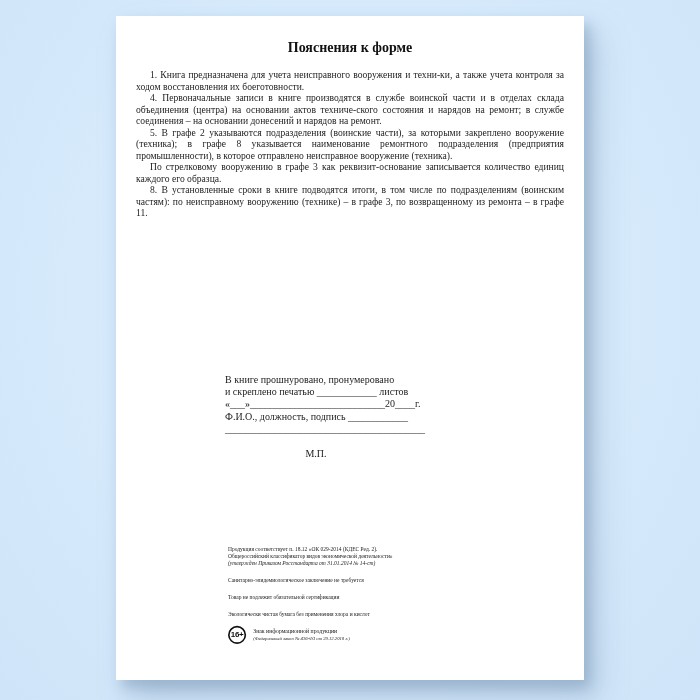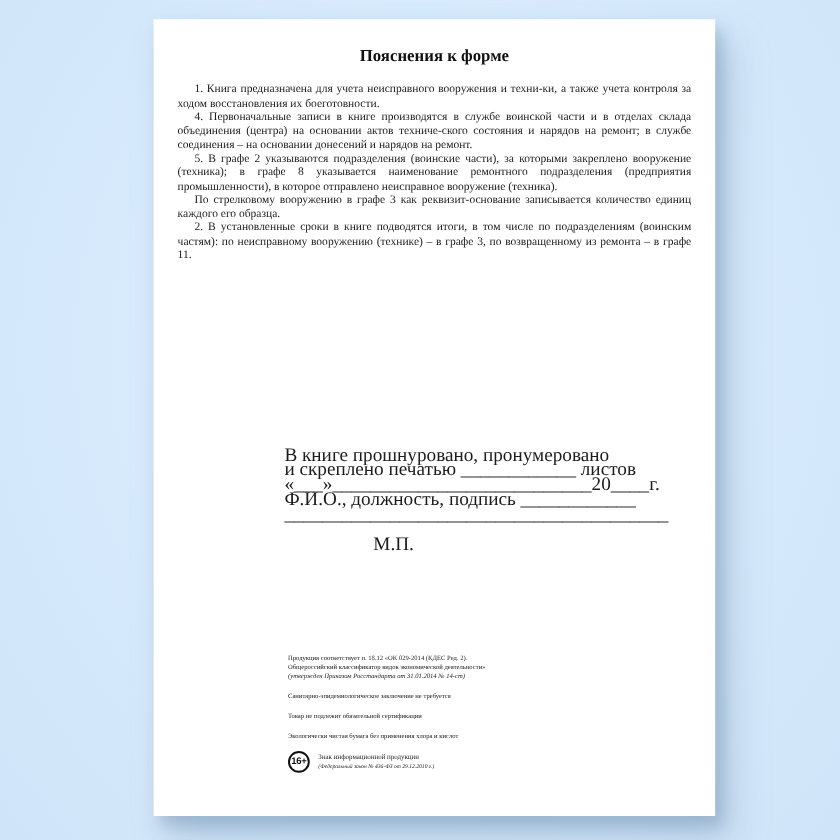--- a/index.html
+++ b/index.html
@@ -3,41 +3,41 @@
 <meta charset="utf-8">
 <style>
   html, body { margin: 0; padding: 0; }
   body {
     width: 700px; height: 700px;
     background: radial-gradient(ellipse at 50% 42%, #dceefe 0%, #d6eafc 55%, #cfe4f8 100%);
     overflow: hidden; position: relative;
     font-family: "Liberation Serif", serif;
   }
   .page {
-    position: absolute; left: 128px; top: 16px;
+    position: absolute; left: 116px; top: 16px;
     width: 468px; height: 664px;
     background: #ffffff;
     box-shadow: 6px 8px 12px rgba(120,150,180,0.45),
                 14px 18px 28px rgba(120,150,180,0.35);
     box-sizing: border-box;
     padding: 24px 20px 0 20px;
     color: #1c1c1c;
   }
   .doc-title {
     text-align: center; font-weight: bold; font-size: 14px;
     margin: 0 0 13px 0; color: #111;
   }
   .doc-body p {
     margin: 0;
     font-size: 9.6px; line-height: 11.5px;
     text-align: justify; text-indent: 14px;
   }
   .sig-block {
     position: absolute; left: 109px; top: 358px; width: 184px;
-    font-size: 16px; line-height: 12.2px; white-space: nowrap;
+    font-size: 10px; line-height: 12.2px; white-space: nowrap;
   }
   .sig-stamp { text-align: center; margin-top: 13px; padding-right: 2px; }
   .certs {
     position: absolute; left: 112px; top: 529px; width: 440px;
     transform: scale(0.55); transform-origin: 0 0;
     font-size: 10px; line-height: 13.5px; color: #222;
   }
   .cert-italic { font-style: italic; }
   .cert-gap { margin-top: 17px; }
   .age-row { display: flex; align-items: center; gap: 13px; margin-top: 15px; }
@@ -57,21 +57,21 @@
 
 <div class="page">
 
   <h1 class="doc-title">Пояснения к форме</h1>
 
   <div class="doc-body">
     <p>1. Книга предназначена для учета неисправного вооружения и техни-ки, а также учета контроля за ходом восстановления их боеготовности.</p>
     <p>4. Первоначальные записи в книге производятся в службе воинской части и в отделах склада объединения (центра) на основании актов техниче-ского состояния и нарядов на ремонт; в службе соединения – на основании донесений и нарядов на ремонт.</p>
     <p>5. В графе 2 указываются подразделения (воинские части), за которыми закреплено вооружение (техника); в графе 8 указывается наименование ремонтного подразделения (предприятия промышленности), в которое отправлено неисправное вооружение (техника).</p>
     <p>По стрелковому вооружению в графе 3 как реквизит-основание записывается количество единиц каждого его образца.</p>
-    <p>2. В установленные сроки в книге подводятся итоги, в том числе по подразделениям (воинским частям): по неисправному вооружению (технике) – в графе 3, по возвращенному из ремонта – в графе 11.</p>
+    <p>8. В установленные сроки в книге подводятся итоги, в том числе по подразделениям (воинским частям): по неисправному вооружению (технике) – в графе 3, по возвращенному из ремонта – в графе 11.</p>
   </div>
 
   <div class="sig-block">
     <div>В книге прошнуровано, пронумеровано</div>
     <div>и скреплено печатью ____________ листов</div>
     <div>«___»___________________________20____г.</div>
     <div>Ф.И.О., должность, подпись ____________</div>
     <div>________________________________________</div>
     <div class="sig-stamp">М.П.</div>
   </div>

